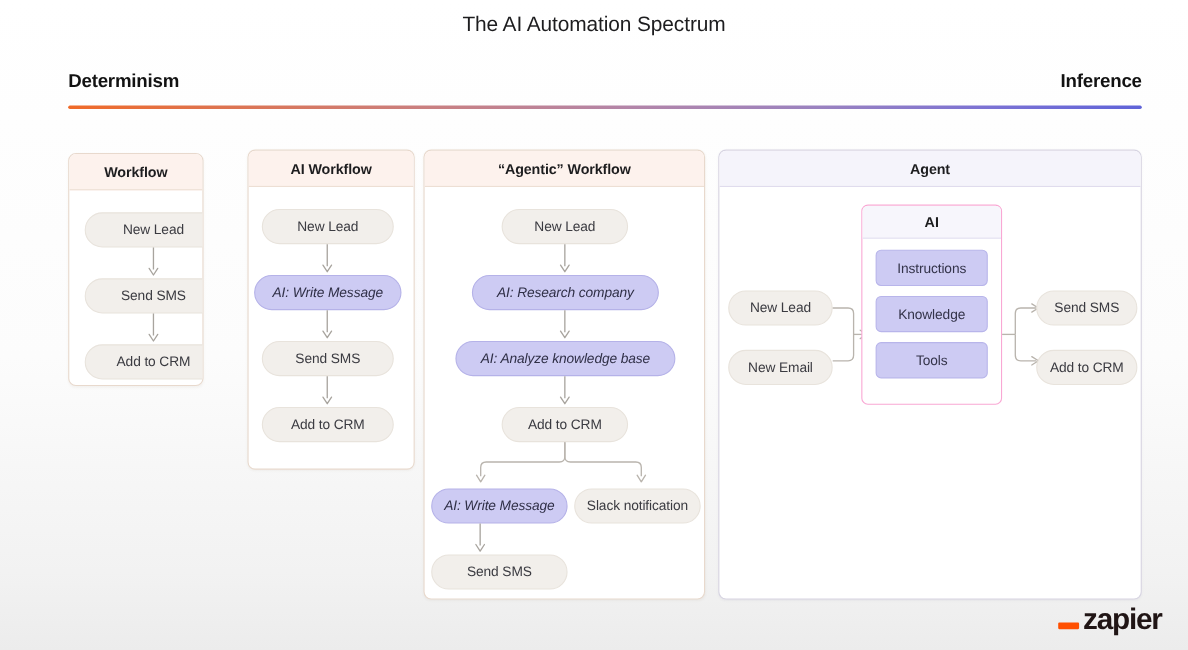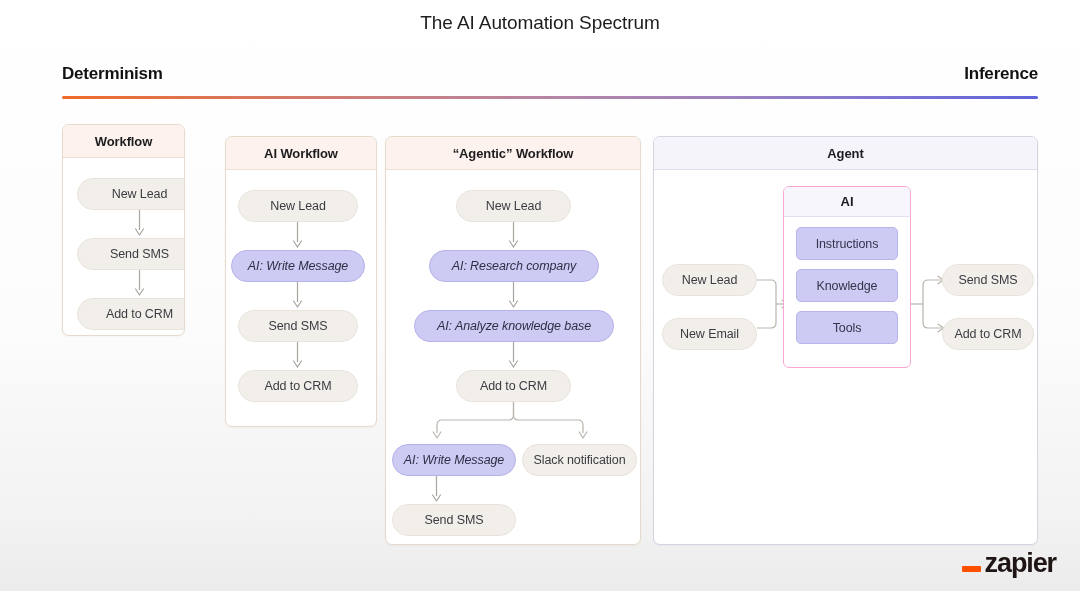--- a/index.html
+++ b/index.html
@@ -101,21 +101,21 @@
   .panel-cool .panel-head {
     background: #f5f4fb;
     border-bottom: 1px solid #e0dced;
   }
   .panel-body {
     position: relative;
     width: 100%;
     height: calc(100% - 33px);
   }
 
-  #panel-workflow    { left: 62px;  top: 124px; width: 123px; height: 212px; }
+  #panel-workflow    { left: 62px;  top: 139px; width: 123px; height: 212px; }
   #panel-ai-workflow { left: 225px; top: 136px; width: 152px; height: 291px; }
   #panel-agentic     { left: 385px; top: 136px; width: 256px; height: 409px; }
   #panel-agent       { left: 653px; top: 136px; width: 385px; height: 409px; }
 
   
   .node {
     position: absolute;
     display: flex;
     align-items: center;
     justify-content: center;

